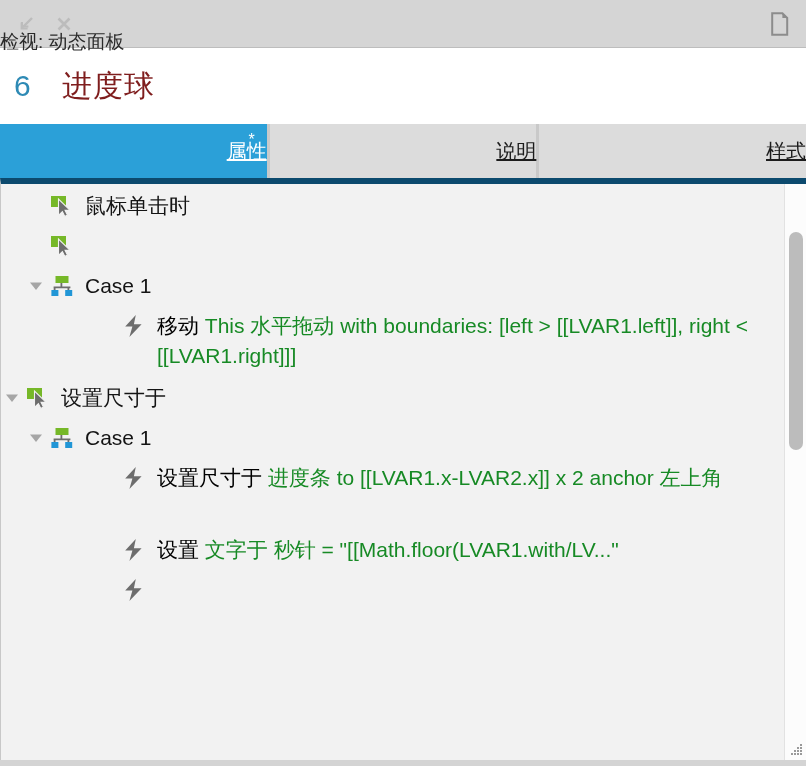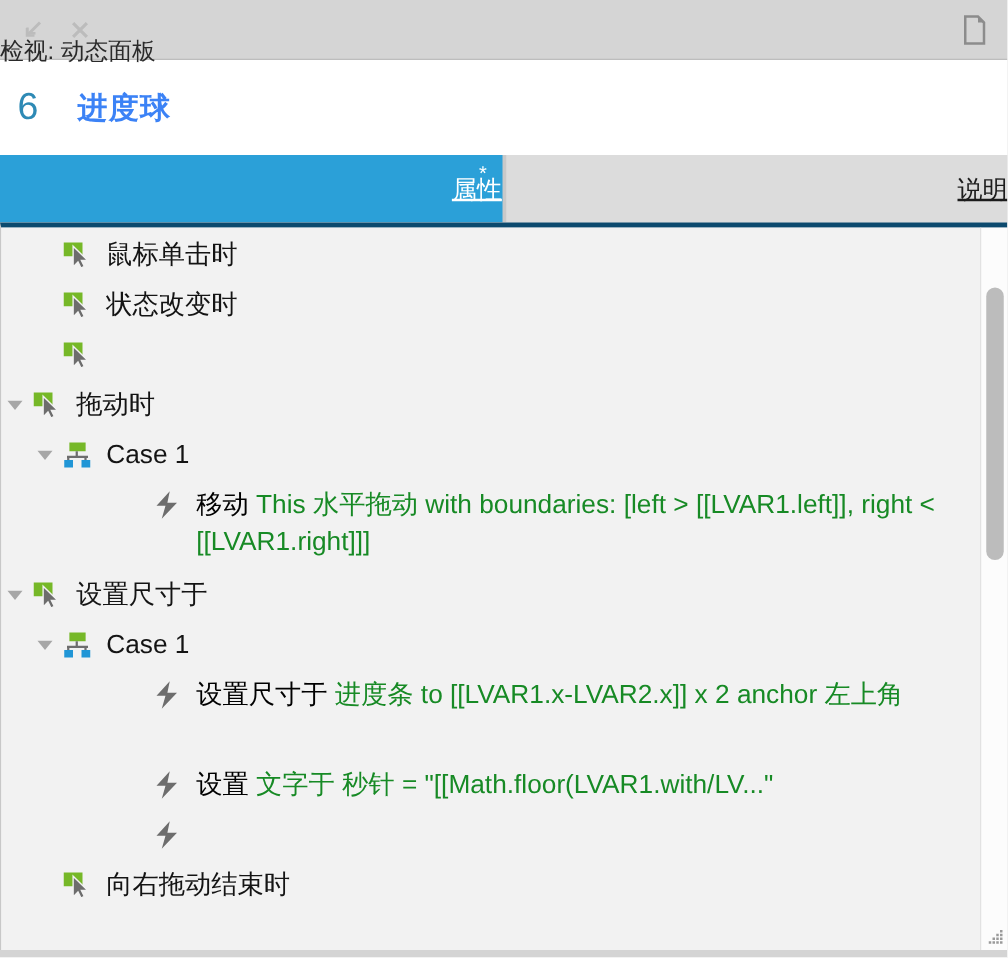--- a/index.html
+++ b/index.html
@@ -69,23 +69,23 @@
     padding-left: 14px;
     box-sizing: border-box;
   }
   .obj-index {
     font-size: 30px;
     color: #2e8ab5;
     width: 48px;
     flex: 0 0 auto;
   }
   .obj-name {
-    font-size: 24px;
-    color: #3b82f6;
-    font-weight: bold;
+    font-size: 30px;
+    color: #7f1d1d;
+    font-weight: normal;
     letter-spacing: 1px;
   }
 
   
   .tabbar {
     display: flex;
     height: 54px;
     background: #c9c9c9;
     box-sizing: border-box;
   }
@@ -116,21 +116,21 @@
     color: #ffffff;
     line-height: 1;
   }
 
   
   .treewrap {
     position: relative;
     height: 582px;
     background: #f2f2f2;
     box-sizing: border-box;
-    border-top: 4px solid #0c4a6e;
+    border-top: 6px solid #0c4a6e;
     border-left: 1px solid #c8c8c8;
     overflow: hidden;
   }
   .tree {
     position: absolute;
     left: 0; top: 0; right: 22px; bottom: 0;
     background: #f2f2f2;
     overflow: hidden;
     padding-top: 2px;
     box-sizing: border-box;
@@ -236,20 +236,23 @@
   </div>
 
   <div class="tabbar">
     <div class="tab active">
       <span>属性</span>
       <span class="star">*</span>
     </div>
     <div class="tab">
       <span>说明</span>
     </div>
+    <div class="tab">
+      <span>样式</span>
+    </div>
   </div>
 
   <div class="treewrap">
     <div class="tree" id="tree">
         <div class="row ind1">
           <span class="twisty empty"></span>
           <span class="ico">
             <svg width="26" height="24" viewBox="0 0 26 24">
               <rect x="2" y="2" width="15" height="11" fill="#76b828"></rect>
               <path d="M9.5 5 L9.5 21.5 L13.4 17.6 L15.8 22.4 L18.4 21 L16.1 16.4 L21.2 16.4 Z" fill="#6d6d6d" stroke="#f2f2f2" stroke-width="1.1"></path>
@@ -258,44 +261,59 @@
           <span class="lbl"><span>鼠标单击时</span></span>
         </div>
         <div class="row ind1">
           <span class="twisty empty"></span>
           <span class="ico">
             <svg width="26" height="24" viewBox="0 0 26 24">
               <rect x="2" y="2" width="15" height="11" fill="#76b828"></rect>
               <path d="M9.5 5 L9.5 21.5 L13.4 17.6 L15.8 22.4 L18.4 21 L16.1 16.4 L21.2 16.4 Z" fill="#6d6d6d" stroke="#f2f2f2" stroke-width="1.1"></path>
             </svg>
           </span>
-          <span class="lbl"><span>状态改变时</span></span>
         </div>
         <div class="row ind1">
-          <span class="twisty empty"></span>
-          <span class="ico">
-            <svg width="26" height="24" viewBox="0 0 26 24">
-              <rect x="2" y="2" width="15" height="11" fill="#76b828"></rect>
-              <path d="M9.5 5 L9.5 21.5 L13.4 17.6 L15.8 22.4 L18.4 21 L16.1 16.4 L21.2 16.4 Z" fill="#6d6d6d" stroke="#f2f2f2" stroke-width="1.1"></path>
-            </svg>
-          </span>
+          <span class="twisty">
+            <svg width="18" height="18" viewBox="0 0 18 18">
+              <path d="M3 5.5 L15 5.5 L9 13 Z" fill="#a6a6a6"></path>
+            </svg>
+          </span>
+          <span class="ico">
+            <svg width="26" height="24" viewBox="0 0 26 24">
+              <rect x="6.5" y="2" width="13" height="7" fill="#76b828"></rect>
+              <path d="M12.4 9 L12.4 13.4 M4.6 13.4 L21.4 13.4 M5.6 13.4 L5.6 16.2 M19.4 13.4 L19.4 16.2" stroke="#6d6d6d" stroke-width="1.8" fill="none"></path>
+              <rect x="2.4" y="16" width="7" height="6" fill="#2196d6"></rect>
+              <rect x="16.2" y="16" width="7" height="6" fill="#2196d6"></rect>
+            </svg>
+          </span>
+          <span class="lbl"><span>Case 1</span></span>
+        </div>
+        <div class="row ind3 tall">
+          <span class="twisty empty"></span>
+          <span class="ico">
+            <svg width="26" height="26" viewBox="0 0 26 26">
+              <path d="M14.8 2 L4.2 13.6 L11.4 13.6 L8.4 24 L20.6 11.2 L12.9 11.2 Z" fill="#6d6d6d"></path>
+            </svg>
+          </span>
+          <span class="lbl"><span class="dark">移动</span><span class="green"> This 水平拖动 with boundaries: [left &gt; [[LVAR1.left]], right &lt; [[LVAR1.right]]]</span></span>
         </div>
         <div class="row ind0">
           <span class="twisty">
             <svg width="18" height="18" viewBox="0 0 18 18">
               <path d="M3 5.5 L15 5.5 L9 13 Z" fill="#a6a6a6"></path>
             </svg>
           </span>
           <span class="ico">
             <svg width="26" height="24" viewBox="0 0 26 24">
               <rect x="2" y="2" width="15" height="11" fill="#76b828"></rect>
               <path d="M9.5 5 L9.5 21.5 L13.4 17.6 L15.8 22.4 L18.4 21 L16.1 16.4 L21.2 16.4 Z" fill="#6d6d6d" stroke="#f2f2f2" stroke-width="1.1"></path>
             </svg>
           </span>
-          <span class="lbl"><span>拖动时</span></span>
+          <span class="lbl"><span>设置尺寸于</span></span>
         </div>
         <div class="row ind1">
           <span class="twisty">
             <svg width="18" height="18" viewBox="0 0 18 18">
               <path d="M3 5.5 L15 5.5 L9 13 Z" fill="#a6a6a6"></path>
             </svg>
           </span>
           <span class="ico">
             <svg width="26" height="24" viewBox="0 0 26 24">
               <rect x="6.5" y="2" width="13" height="7" fill="#76b828"></rect>
@@ -306,87 +324,38 @@
           </span>
           <span class="lbl"><span>Case 1</span></span>
         </div>
         <div class="row ind3 tall">
           <span class="twisty empty"></span>
           <span class="ico">
             <svg width="26" height="26" viewBox="0 0 26 26">
               <path d="M14.8 2 L4.2 13.6 L11.4 13.6 L8.4 24 L20.6 11.2 L12.9 11.2 Z" fill="#6d6d6d"></path>
             </svg>
           </span>
-          <span class="lbl"><span class="dark">移动</span><span class="green"> This 水平拖动 with boundaries: [left &gt; [[LVAR1.left]], right &lt; [[LVAR1.right]]]</span></span>
-        </div>
-        <div class="row ind0">
-          <span class="twisty">
-            <svg width="18" height="18" viewBox="0 0 18 18">
-              <path d="M3 5.5 L15 5.5 L9 13 Z" fill="#a6a6a6"></path>
-            </svg>
-          </span>
-          <span class="ico">
-            <svg width="26" height="24" viewBox="0 0 26 24">
-              <rect x="2" y="2" width="15" height="11" fill="#76b828"></rect>
-              <path d="M9.5 5 L9.5 21.5 L13.4 17.6 L15.8 22.4 L18.4 21 L16.1 16.4 L21.2 16.4 Z" fill="#6d6d6d" stroke="#f2f2f2" stroke-width="1.1"></path>
-            </svg>
-          </span>
-          <span class="lbl"><span>设置尺寸于</span></span>
-        </div>
-        <div class="row ind1">
-          <span class="twisty">
-            <svg width="18" height="18" viewBox="0 0 18 18">
-              <path d="M3 5.5 L15 5.5 L9 13 Z" fill="#a6a6a6"></path>
-            </svg>
-          </span>
-          <span class="ico">
-            <svg width="26" height="24" viewBox="0 0 26 24">
-              <rect x="6.5" y="2" width="13" height="7" fill="#76b828"></rect>
-              <path d="M12.4 9 L12.4 13.4 M4.6 13.4 L21.4 13.4 M5.6 13.4 L5.6 16.2 M19.4 13.4 L19.4 16.2" stroke="#6d6d6d" stroke-width="1.8" fill="none"></path>
-              <rect x="2.4" y="16" width="7" height="6" fill="#2196d6"></rect>
-              <rect x="16.2" y="16" width="7" height="6" fill="#2196d6"></rect>
-            </svg>
-          </span>
-          <span class="lbl"><span>Case 1</span></span>
-        </div>
-        <div class="row ind3 tall">
+          <span class="lbl"><span class="dark">设置尺寸于</span><span class="green"> 进度条 to [[LVAR1.x-LVAR2.x]] x 2 anchor 左上角</span></span>
+        </div>
+        <div class="row ind3">
           <span class="twisty empty"></span>
           <span class="ico">
             <svg width="26" height="26" viewBox="0 0 26 26">
               <path d="M14.8 2 L4.2 13.6 L11.4 13.6 L8.4 24 L20.6 11.2 L12.9 11.2 Z" fill="#6d6d6d"></path>
             </svg>
           </span>
-          <span class="lbl"><span class="dark">设置尺寸于</span><span class="green"> 进度条 to [[LVAR1.x-LVAR2.x]] x 2 anchor 左上角</span></span>
+          <span class="lbl"><span class="dark">设置</span><span class="green"> 文字于 秒针 = "[[Math.floor(LVAR1.with/LV..."</span></span>
         </div>
         <div class="row ind3">
           <span class="twisty empty"></span>
           <span class="ico">
             <svg width="26" height="26" viewBox="0 0 26 26">
               <path d="M14.8 2 L4.2 13.6 L11.4 13.6 L8.4 24 L20.6 11.2 L12.9 11.2 Z" fill="#6d6d6d"></path>
             </svg>
           </span>
-          <span class="lbl"><span class="dark">设置</span><span class="green"> 文字于 秒针 = "[[Math.floor(LVAR1.with/LV..."</span></span>
-        </div>
-        <div class="row ind3">
-          <span class="twisty empty"></span>
-          <span class="ico">
-            <svg width="26" height="26" viewBox="0 0 26 26">
-              <path d="M14.8 2 L4.2 13.6 L11.4 13.6 L8.4 24 L20.6 11.2 L12.9 11.2 Z" fill="#6d6d6d"></path>
-            </svg>
-          </span>
-        </div>
-        <div class="row ind1">
-          <span class="twisty empty"></span>
-          <span class="ico">
-            <svg width="26" height="24" viewBox="0 0 26 24">
-              <rect x="2" y="2" width="15" height="11" fill="#76b828"></rect>
-              <path d="M9.5 5 L9.5 21.5 L13.4 17.6 L15.8 22.4 L18.4 21 L16.1 16.4 L21.2 16.4 Z" fill="#6d6d6d" stroke="#f2f2f2" stroke-width="1.1"></path>
-            </svg>
-          </span>
-          <span class="lbl"><span>向右拖动结束时</span></span>
         </div>
       </div>
 
     <div class="sbar">
       <div class="sthumb" id="sthumb" style="top: 48px; height: 218px;"></div>
     </div>
 
     <svg class="grip" viewBox="0 0 16 16">
       <g fill="#9a9a9a">
         <rect x="12" y="2" width="2" height="2"></rect>

